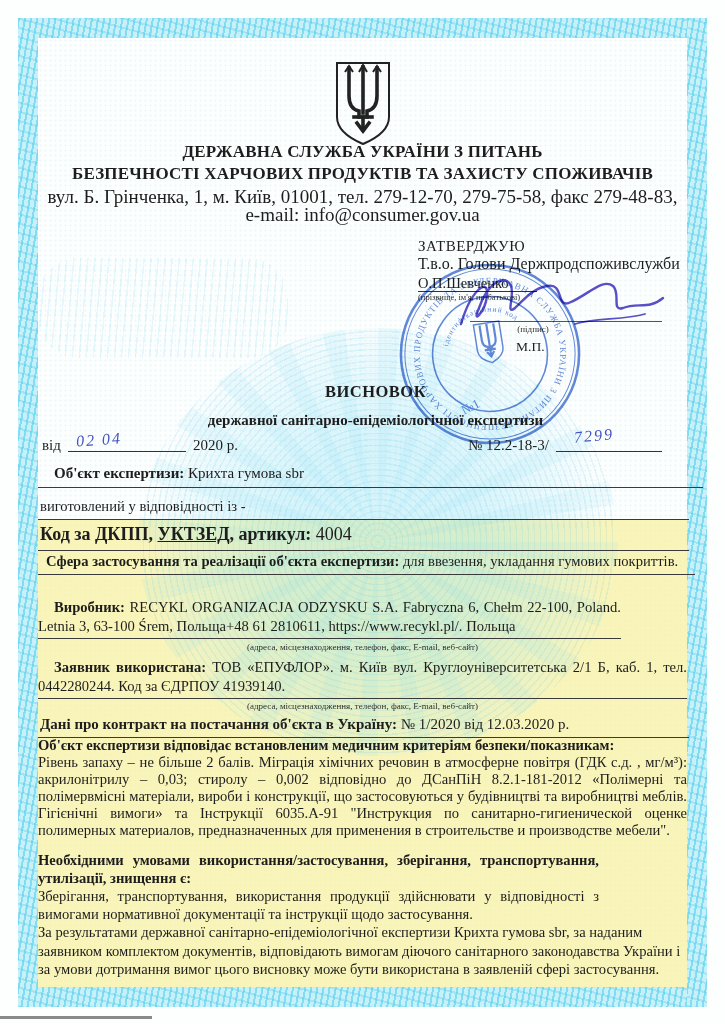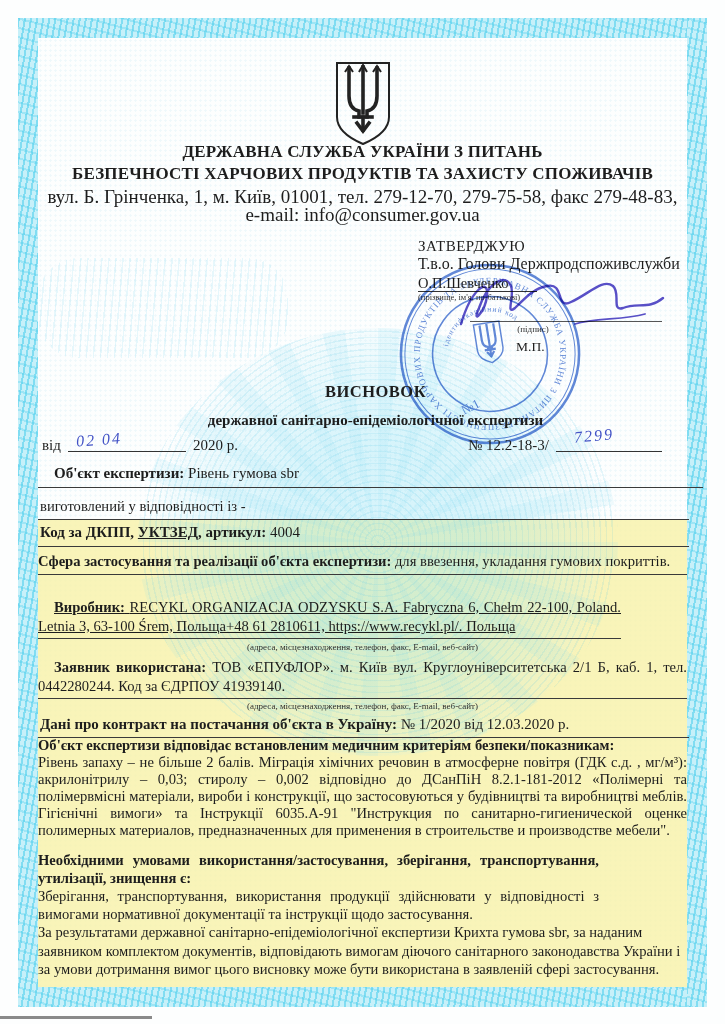--- a/index.html
+++ b/index.html
@@ -145,35 +145,35 @@
     <span class="hand" style="position:absolute;left:8px;top:-2px;transform:rotate(-4deg);display:inline-block;">02 04</span>
   </div>
   <div class="abs" style="left:193px;top:437px;font-size:15px;">2020 р.</div>
   <div class="abs" style="left:468px;top:437px;font-size:15px;">№ 12.2-18-3/</div>
   <div class="abs" style="left:556px;top:433px;width:106px;height:18px;border-bottom:1.4px solid #333;">
     <span class="hand" style="position:absolute;left:18px;top:-6px;transform:rotate(-5deg);display:inline-block;">7299</span>
   </div>
 
   <div class="abs ul" style="left:38px;top:463px;width:649px;font-size:15px;padding:2px 0 5px 16px;">
     <span class="b">Об'єкт експертизи:</span>
-    <span>Рівень гумова sbr</span>
+    <span>Крихта гумова sbr</span>
   </div>
   <div class="abs ul" style="left:38px;top:496px;width:649px;font-size:14.6px;padding:2px 0 4px 2px;">виготовлений у відповідності із -</div>
 
-  <div class="abs ul" style="left:38px;top:522px;width:649px;font-size:15px;padding:2px 0 5px 2px;">
+  <div class="abs ul" style="left:38px;top:522px;width:649px;font-size:18px;padding:2px 0 5px 2px;">
     <span class="b">Код за ДКПП, </span><span class="b" style="text-decoration:underline;">УКТЗЕД</span><span class="b">, артикул:</span>
     <span>4004</span>
   </div>
 
-  <div class="abs ul just body-par" style="left:38px;top:551px;width:649px;padding:1px 0 3px 0;line-height:18.5px;">
+  <div class="abs ul just body-par" style="left:38px;top:551px;width:649px;padding:1px 0 3px 8px;line-height:18.5px;">
     <span class="b">Сфера застосування та реалізації об'єкта експертизи:</span>
     <span>для ввезення, укладання гумових покриттів.</span>
   </div>
 
-  <div class="abs ul just body-par" style="left:38px;top:597px;width:583px;padding:1px 0 2px 0;text-indent:16px;line-height:19px;text-decoration:underline;">
+  <div class="abs ul just body-par" style="left:38px;top:597px;width:583px;padding:1px 0 2px 0;text-indent:16px;line-height:19px;">
     <span class="b">Виробник:</span>
     <span>RECYKL ORGANIZACJA ODZYSKU S.A. Fabryczna 6, Chełm 22-100, Poland. Letnia 3, 63-100 Śrem, Польща+48 61 2810611, https://www.recykl.pl/. Польща</span>
   </div>
   <div class="abs ctr cap" style="left:38px;top:642px;width:649px;">(адреса, місцезнаходження, телефон, факс, E-mail, веб-сайт)</div>
 
   <div class="abs ul just body-par" style="left:38px;top:657px;width:649px;padding:1px 0 2px 0;text-indent:16px;line-height:19px;">
     <span class="b">Заявник використана:</span>
     <span>ТОВ «ЕПУФЛОР». м. Київ вул. Круглоуніверситетська 2/1 Б, каб. 1,  тел. 0442280244. Код за ЄДРПОУ 41939140.</span>
   </div>
   <div class="abs ctr cap" style="left:38px;top:701px;width:649px;">(адреса, місцезнаходження, телефон, факс, E-mail, веб-сайт)</div>

